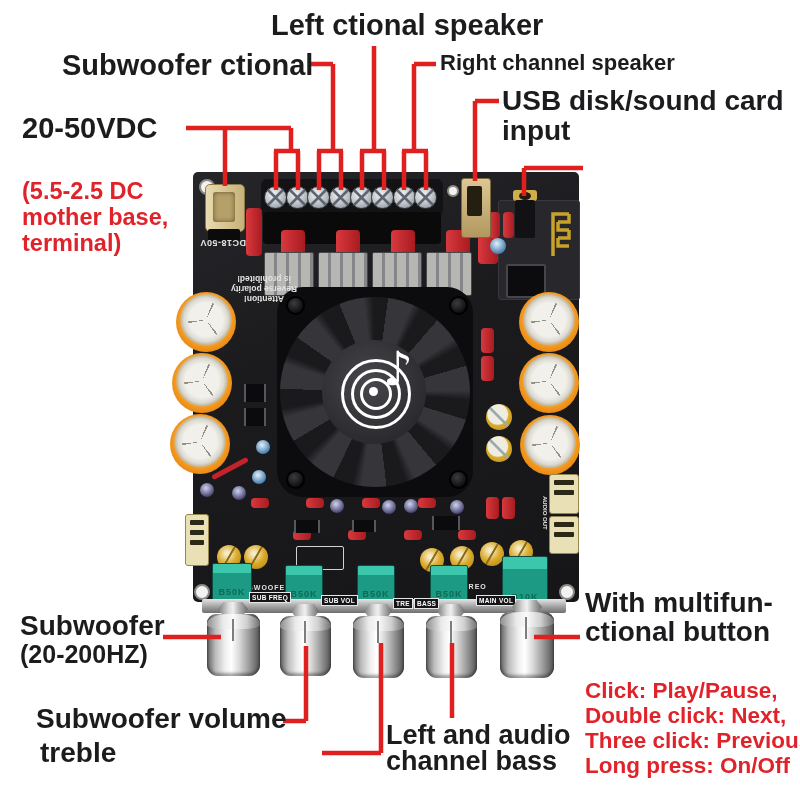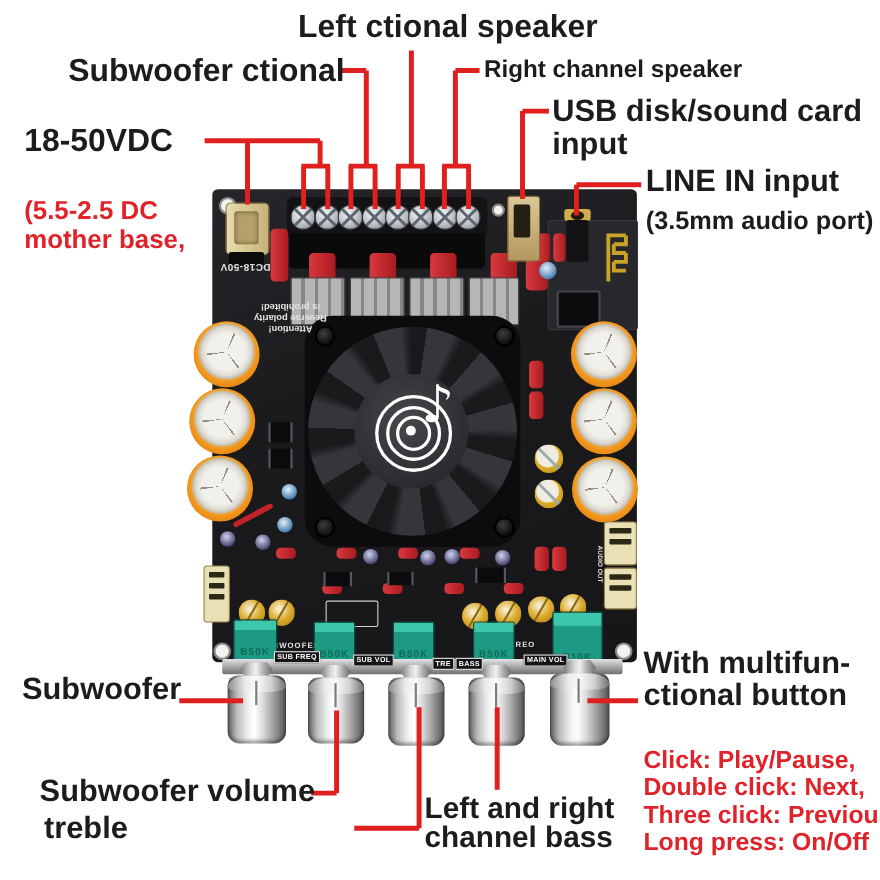--- a/index.html
+++ b/index.html
@@ -99,45 +99,43 @@
 
   <div class="lbl" style="left:271px;top:10px;font-size:29px;">Left ctional speaker</div>
   <div class="lbl" style="left:62px;top:50px;font-size:29px;">Subwoofer ctional</div>
   <div class="lbl" style="left:440px;top:51px;font-size:22px;">Right channel speaker</div>
 
   <div class="lbl" style="left:502px;top:86px;font-size:28px;line-height:30px;">
     <div>USB disk/sound card</div>
     <div>input</div>
   </div>
 
-  <div class="lbl" style="left:587px;top:150px;font-size:28px;">
-    <div>LINE IN input</div>
-    <div style="font-size:23px;margin-top:8px;font-weight:700;">(3.5mm audio port)</div>
-  </div>
 
   <div class="lbl" style="left:22px;top:112px;font-size:29px;line-height:33px;">
-    <div>18-50VDC</div>
+    <div>20-50VDC</div>
   </div>
   <div class="lbl-red" style="left:22px;top:178px;font-size:23.5px;line-height:26px;">
     <div>(5.5-2.5 DC</div>
     <div>mother base,</div>
+    <div>terminal)</div>
   </div>
 
   <div class="lbl" style="left:20px;top:612px;font-size:28px;line-height:28px;">
     <div>Subwoofer</div>
+    <div style="font-size:25px;">(20-200HZ)</div>
   </div>
 
   <div class="lbl" style="left:36px;top:704px;font-size:28px;">Subwoofer volume</div>
 
   <div class="lbl" style="left:40px;top:739px;font-size:28px;line-height:28px;">
     <div>treble</div>
   </div>
 
   <div class="lbl" style="left:386px;top:722px;font-size:27px;line-height:26px;">
-    <div>Left and right</div>
+    <div>Left and audio</div>
     <div>channel bass</div>
   </div>
 
   <div class="lbl" style="left:585px;top:588px;font-size:28px;line-height:29px;">
     <div>With multifun-</div>
     <div>ctional button</div>
   </div>
   <div class="lbl-red" style="left:585px;top:678px;font-size:22.5px;line-height:25px;">
     <div>Click: Play/Pause,</div>
     <div>Double click: Next,</div>

